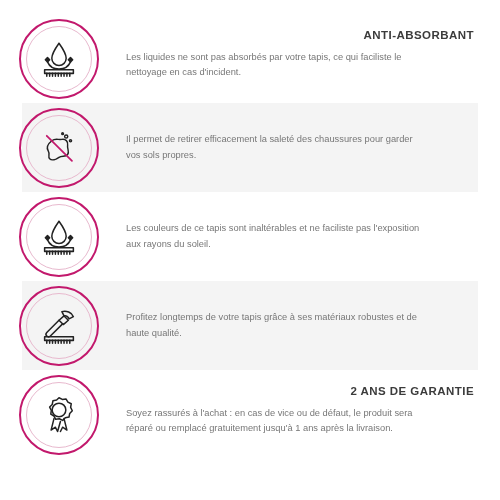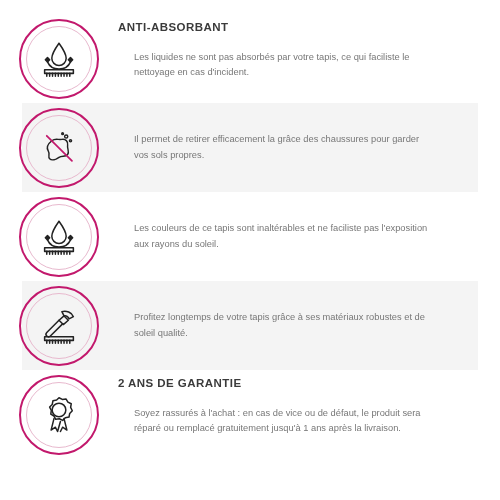--- a/index.html
+++ b/index.html
@@ -97,28 +97,29 @@
 
   .feature-title {
     font-family: "Liberation Sans Narrow", "Liberation Sans", sans-serif;
     font-size: 11.5px;
     font-weight: bold;
     letter-spacing: 0.45px;
     color: #3b3b3b;
     text-transform: uppercase;
     margin: 0 0 6px 0;
     line-height: 1.1;
+    text-align: right;
   }
 
   .feature-desc {
     font-family: "Liberation Sans", "DejaVu Sans", sans-serif;
     font-size: 9.3px;
     line-height: 1.62;
     color: #777777;
-    margin: 16px;
+    margin: 8px;
     max-width: 300px;
   }
 </style>
 </head>
 <body>
 
 <div class="features-list">
 
   <div class="feature-row row-1">
     <div class="icon-cell">
@@ -149,21 +150,21 @@
             <path d="M22 22 C17 26 14 31 17 36 C20 41 16 44 19 47 C22 50 28 48 32 45 C36 42 41 45 44 41 C47 37 43 33 44 28 C45 23 41 19 36 20 C31 21 27 18 22 22 Z"></path>
             <circle cx="42" cy="16" r="2.2"></circle>
             <circle cx="48" cy="22" r="1.5"></circle>
             <circle cx="37" cy="12" r="1.2"></circle>
             <path d="M15 15 L50 50" stroke="#c2186c" stroke-width="2.4"></path>
           </g>
         </svg>
       </div>
     </div>
     <div class="text-cell">
-      <p class="feature-desc">Il permet de retirer efficacement la grâce des chaussures pour garder vos sols propres.</p>
+      <p class="feature-desc">Il permet de retirer efficacement la saleté des chaussures pour garder vos sols propres.</p>
     </div>
   </div>
 
   <div class="feature-row">
     <div class="icon-cell">
       <div class="icon-badge">
         <svg viewBox="0 0 64 64">
           <g fill="none" stroke="#222" stroke-width="2.1" stroke-linecap="round" stroke-linejoin="round">
             <path d="M32 10 C32 10 22 24 22 31 a10 10 0 0 0 20 0 C42 24 32 10 32 10 Z"></path>
             <path d="M16 36 C19 43 25 46 32 46 C39 46 45 43 48 36"></path>
@@ -188,21 +189,21 @@
             <path d="M36 12 C42 10 50 13 52 19 L46 22 C45 19 42 17 39 18 Z"></path>
             <path d="M39 18 L45 24 L38 30 L32 24 Z"></path>
             <path d="M32 24 L15 41 a3.5 3.5 0 0 0 5 5 L37 29"></path>
             <rect x="12" y="47" width="40" height="5"></rect>
             <path d="M15 52 v4 M19 52 v4 M23 52 v4 M27 52 v4 M31 52 v4 M35 52 v4 M39 52 v4 M43 52 v4 M47 52 v4"></path>
           </g>
         </svg>
       </div>
     </div>
     <div class="text-cell">
-      <p class="feature-desc">Profitez longtemps de votre tapis grâce à ses matériaux robustes et de soleil qualité.</p>
+      <p class="feature-desc">Profitez longtemps de votre tapis grâce à ses matériaux robustes et de haute qualité.</p>
     </div>
   </div>
 
   <div class="feature-row">
     <div class="icon-cell">
       <div class="icon-badge">
         <svg viewBox="0 0 64 64">
           <g fill="none" stroke="#222" stroke-width="2.1" stroke-linecap="round" stroke-linejoin="round">
             <path d="M32 8 l4.6 2.3 5.1 -0.7 2.7 4.4 4.6 2.4 -0.8 5.1 2.3 4.6 -3.6 3.7 -1 5.1 -5.1 1 -3.7 3.6 -4.6 -2.3 -5.1 0.8 -2.4 -4.6 -4.4 -2.7 0.7 -5.1 -2.3 -4.6 3.6 -3.7 1 -5.1 5.1 -1 Z"></path>
             <circle cx="32" cy="25" r="9.5"></circle>

